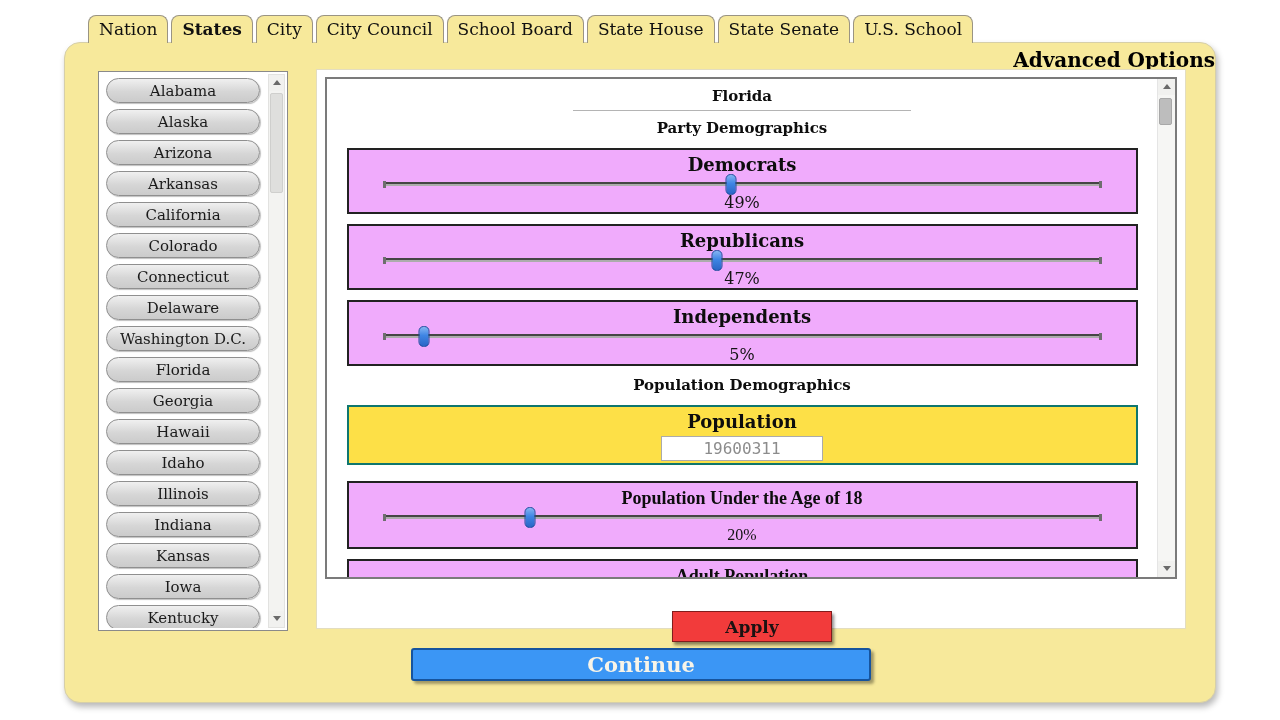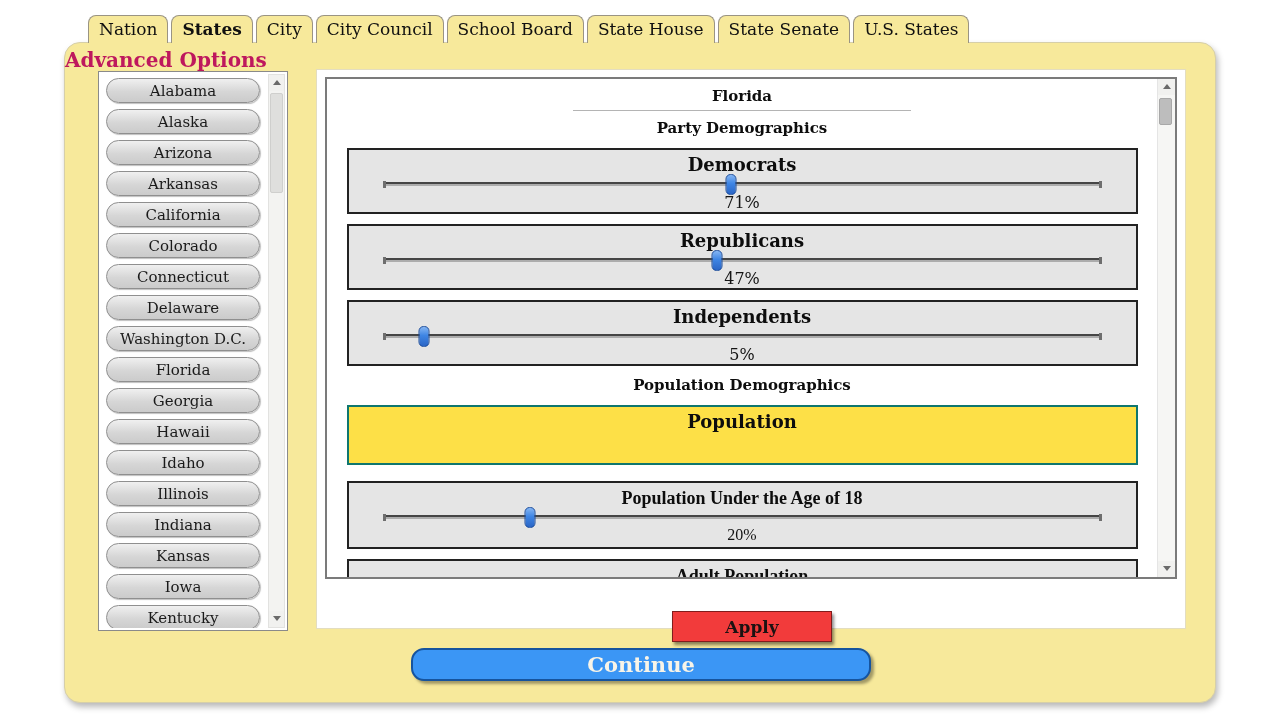--- a/index.html
+++ b/index.html
@@ -11,22 +11,22 @@
   .tabbar { position:absolute; left:88px; top:15px; display:flex; gap:3px; z-index:3; }
   .tab { height:28px; padding:3px 10px 0; background:#F7E99B; border:1px solid #9a9483;
          border-bottom:none; border-radius:8px 8px 0 0; font-size:17px; color:#101010;
          cursor:pointer; white-space:nowrap; }
   .tab.active { font-weight:bold; }
 
   
   .container { position:absolute; left:64px; top:42px; width:1152px; height:661px;
                background:#F7E99B; border:1px solid #d6cfa9; border-radius:16px;
                box-shadow:2px 4px 6px rgba(0,0,0,0.28); }
-  .title { position:absolute; top:5px; left:0; width:100%; text-align:left;
-           font-size:20px; font-weight:bold; color:#be185d; }
+  .title { position:absolute; top:5px; left:0; width:100%; text-align:right;
+           font-size:20px; font-weight:bold; color:#000000; }
 
   
   .sidebar { position:absolute; left:33px; top:28px; width:190px; height:560px;
              background:#ffffff; border:1px solid #8a8a8a; }
   .state-list { position:absolute; left:5px; top:6px; right:25px; bottom:2px; overflow:hidden; }
   .state-btn { display:block; width:154px; height:25px; margin:0 auto 6px;
                background:linear-gradient(180deg,#F0F0F0 0%,#D6D6D6 55%,#CBCBCB 100%);
                border:1px solid #8f8f8f; border-radius:13px;
                font-family:"DejaVu Serif",serif; font-size:15px; color:#1a1a1a;
                text-align:center; line-height:22px; cursor:pointer;
@@ -50,21 +50,21 @@
               background:#ffffff; border:2px solid #7b7b7b; overflow:hidden; }
   .content { position:absolute; left:0; top:0; right:18px; padding-top:8px; }
   .viewport .vscroll { top:0; right:0; bottom:0; width:18px; border:none; border-left:1px solid #e5e5e5; background:#F6F6F4; }
   .viewport .sb-thumb { top:19px; height:27px; background:#BDBDBD; border:1px solid #a8a8a8; }
 
   .state-name { text-align:center; font-size:15px; font-weight:bold; color:#0d0d0d; line-height:19px; }
   .rule { width:338px; height:1px; background:#b4b4b4; border:none; margin:4px auto 8px; }
   .section-header { text-align:center; font-size:15px; font-weight:bold; color:#0d0d0d;
                     line-height:19px; margin:4px 0 10px; }
 
-  .slider-box { width:791px; margin:0 auto 10px; height:66px; background:#e5e5e5;
+  .slider-box { width:791px; margin:0 auto 10px; height:66px; background:#f0abfc;
                 border:2px solid #222222; position:relative; }
   .slider-box.tall { height:68px;font-family:Liberation Serif, serif; }
   .box-label { text-align:center; font-size:18px; font-weight:bold; color:#0d0d0d;
                margin-top:3px; line-height:24px; }
   .track { position:relative; margin:5px auto 0; width:717px; height:4px;
            background:#ACACAC; border-top:2px solid #454545; cursor:pointer; }
   .track::before, .track::after { content:""; position:absolute; top:-3px; width:3px; height:7px; background:#6e6e6e; }
   .track::before { left:-1px; } .track::after { right:-1px; }
   .sl-thumb { position:absolute; top:-10px; width:11px; height:21px; border-radius:5px;
               background:linear-gradient(180deg,#85B5F2 0%,#3E85E4 45%,#2B66C6 100%);
@@ -76,38 +76,38 @@
   .pop-input { display:block; margin:2px auto 0; width:162px; height:25px; text-align:center;
                font-family:"DejaVu Sans Mono", monospace; font-size:16px; color:#8c8c8c;
                background:#ffffff; border:1px solid #ABABAB; }
 
   .apply-btn { position:absolute; left:355px; top:517px; width:160px; height:31px;
                background:#F23B3B; border:1px solid #801c1c; font-family:"DejaVu Serif",serif;
                font-size:17px; font-weight:bold; color:#1b1212; cursor:pointer;
                box-shadow:2px 3px 3px rgba(0,0,0,0.45);margin-top:24px; }
 
   .continue-btn { position:absolute; left:346px; top:605px; width:460px; height:33px;
-                  background:#3B96F5; border:2px solid #16549E; border-radius:13px;
+                  background:#3B96F5; border:2px solid #16549E; border-radius:3px;
                   font-family:"DejaVu Serif",serif; font-size:21px; font-weight:bold;
                   color:#F8F4E8; cursor:pointer; box-shadow:3px 3px 3px rgba(0,0,0,0.35); }
 </style>
 </head>
 <body>
 
 <div class="page">
 
   <div class="tabbar" id="tabbar">
       <div class="tab">Nation</div>
       <div class="tab active">States</div>
       <div class="tab">City</div>
       <div class="tab">City Council</div>
       <div class="tab">School Board</div>
       <div class="tab">State House</div>
       <div class="tab">State Senate</div>
-      <div class="tab">U.S. States</div>
+      <div class="tab">U.S. School</div>
     </div>
 
   <div class="container">
     <div class="title">Advanced Options</div>
 
     <div class="sidebar">
       <div class="state-list" id="stateList">
           <button class="state-btn">Alabama</button>
           <button class="state-btn">Alaska</button>
           <button class="state-btn">Arizona</button>
@@ -143,40 +143,41 @@
         <div class="content">
           <div class="state-name">Florida</div>
           <hr class="rule">
           <div class="section-header">Party Demographics</div>
           <div id="partySliders">
               <div class="slider-box">
     <div class="box-label">Democrats</div>
     <div class="track">
       <div class="sl-thumb" style="left: 48.5%;"></div>
     </div>
-    <div class="sl-value">71%</div>
+    <div class="sl-value">49%</div>
   </div>
               <div class="slider-box">
     <div class="box-label">Republicans</div>
     <div class="track">
       <div class="sl-thumb" style="left: 46.5%;"></div>
     </div>
     <div class="sl-value">47%</div>
   </div>
               <div class="slider-box">
     <div class="box-label">Independents</div>
     <div class="track">
       <div class="sl-thumb" style="left: 5.7%;"></div>
     </div>
     <div class="sl-value">5%</div>
   </div>
             </div>
           <div class="section-header">Population Demographics</div>
           <div class="pop-box">
             <div class="box-label">Population</div>
+            <input class="pop-input" value="19600311" style="">
           </div>
           <div id="popSliders">
               <div class="slider-box tall">
     <div class="box-label">Population Under the Age of 18</div>
     <div class="track">
       <div class="sl-thumb" style="left: 20.5%;"></div>
     </div>
     <div class="sl-value">20%</div>
   </div>
               <div class="slider-box tall">

